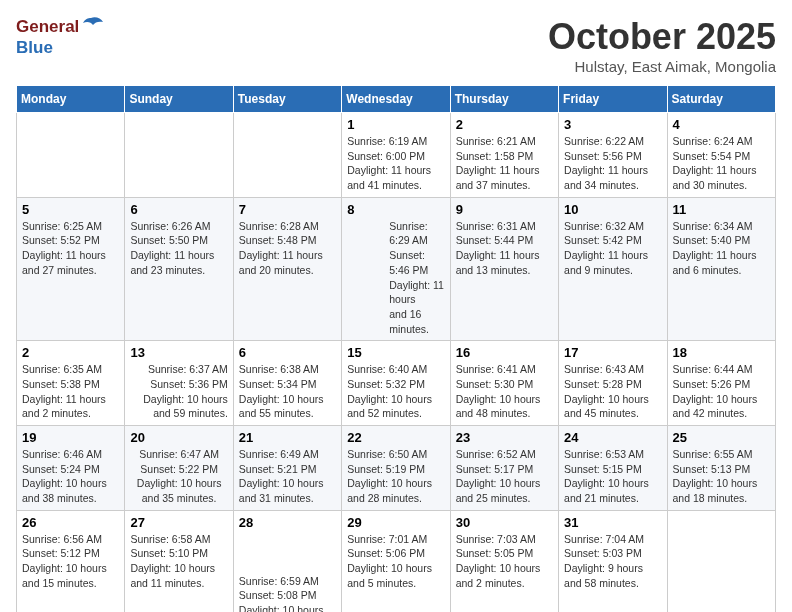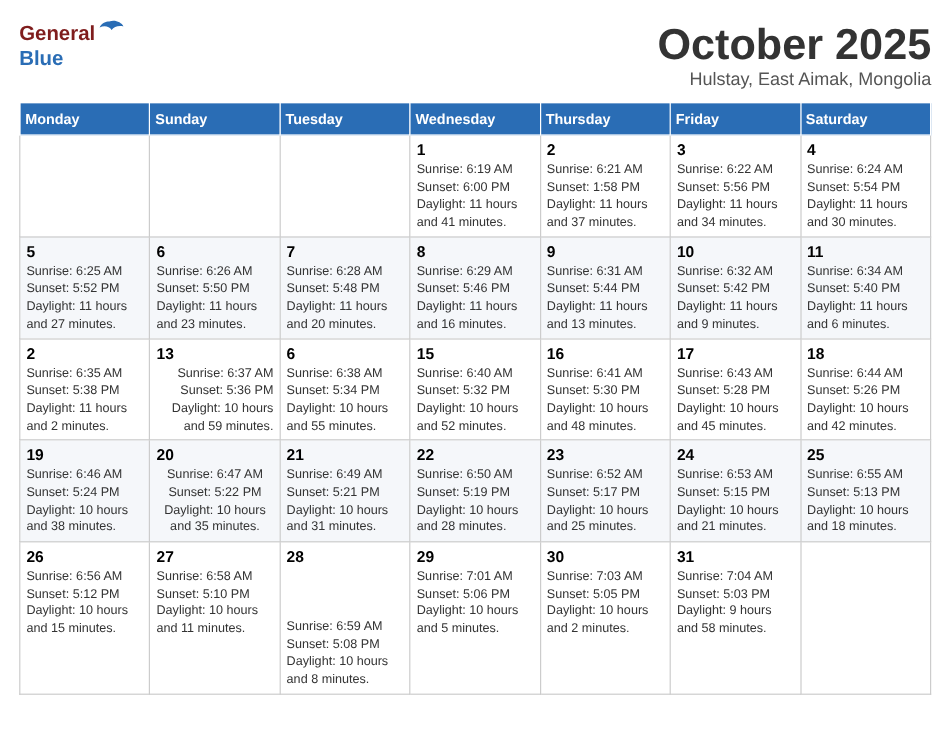--- a/index.html
+++ b/index.html
@@ -177,21 +177,21 @@
         </td>
         <td>
           <span class="day-num">7</span>
           <div class="day-info" style="white-space: pre-line;">Sunrise: 6:28 AM
 Sunset: 5:48 PM
 Daylight: 11 hours
 and 20 minutes.</div>
         </td>
         <td>
           <span class="day-num">8</span>
-          <div class="day-info" style="white-space: pre-line;">Sunrise: 6:29 AM
+          <div class="day-info" style="white-space: pre-line; margin-left: 42px;">Sunrise: 6:29 AM
 Sunset: 5:46 PM
 Daylight: 11 hours
 and 16 minutes.</div>
         </td>
         <td>
           <span class="day-num">9</span>
           <div class="day-info" style="white-space: pre-line;">Sunrise: 6:31 AM
 Sunset: 5:44 PM
 Daylight: 11 hours
 and 13 minutes.</div>

